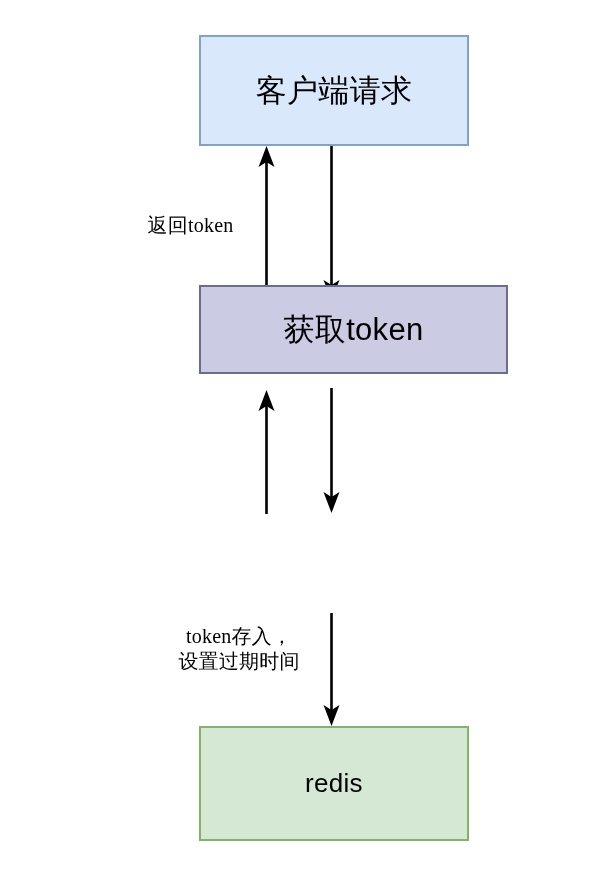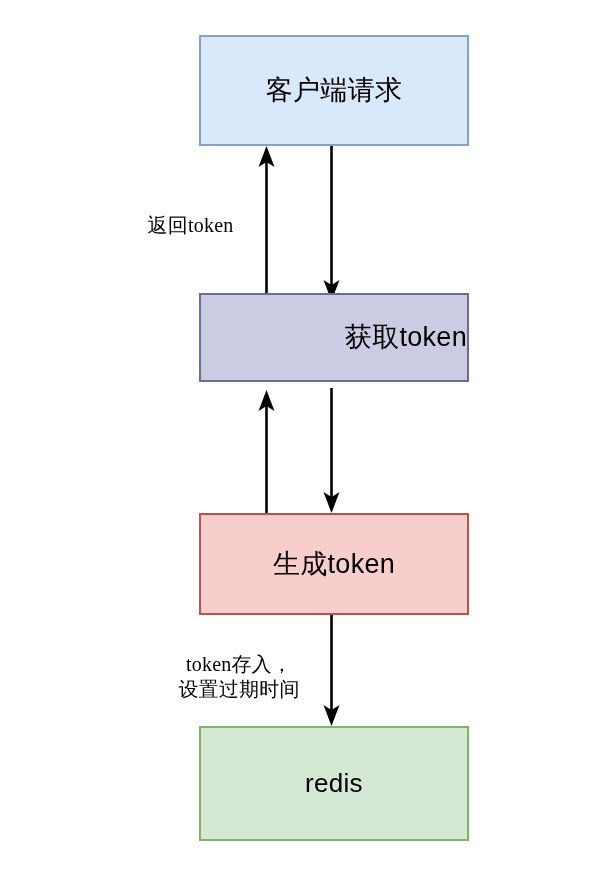--- a/index.html
+++ b/index.html
@@ -21,45 +21,44 @@
     position: absolute;
     box-sizing: border-box;
     border-width: 2px;
     border-style: solid;
     display: flex;
     align-items: center;
     justify-content: center;
     text-align: center;
   }
   .node-label {
-    font-size: 27px;
+    font-size: 31px;
     color: #000000;
     line-height: 1.2;
     letter-spacing: 0.3px;
   }
   .node-redis .node-label {
     font-size: 26px;
   }
   #node-client {
     left: 199px;
     top: 35px;
     width: 270px;
     height: 111px;
     background: #dae8fc;
     border-color: #728ba;
     border-color: #80a2cc;
   }
   #node-gettoken {
     left: 199px;
-    top: 293px;
-    width: 270px;
+    top: 285px;
+    width: 309px;
     height: 89px;
     background: #cbcbe3;
     border-color: #6b6b94;
-    justify-content: flex-end;
   }
   #node-gentoken {
     left: 199px;
     top: 513px;
     width: 270px;
     height: 102px;
     background: #f8cecc;
     border-color: #b85450;
   }
   #node-redis {
@@ -89,21 +88,21 @@
     font-family: Liberation Serif, serif;
   }
   #label-return {
     left: 118px;
     top: 213px;
     width: 145px;
     text-align: center;
   }
   #label-store {
     left: 148px;
-    top: 652px;
+    top: 624px;
     width: 182px;
     text-align: center;
   }
 </style>
 </head>
 <body>
 
 <div id="canvas">
 
   <div class="edge" id="edge-client-to-gettoken" style="left:321px; top:144px; width:22px; height:160px;">
@@ -147,21 +146,18 @@
 设置过期时间</span>
 
   <div class="node node-client" id="node-client" style="background: rgb(218, 232, 252); border-color: rgb(128, 162, 204);">
     <span class="node-label">客户端请求</span>
   </div>
 
   <div class="node node-gettoken" id="node-gettoken" style="background: rgb(203, 203, 227); border-color: rgb(107, 107, 148);">
     <span class="node-label">获取token</span>
   </div>
 
-  <div class="node node-gentoken" id="node-gentoken" style="background: rgb(248, 206, 204); border-color: rgb(184, 84, 80);">
-    <span class="node-label">生成token</span>
-  </div>
 
   <div class="node node-redis" id="node-redis" style="background: rgb(213, 232, 212); border-color: rgb(130, 179, 102);">
     <span class="node-label">redis</span>
   </div>
 
 </div>
 
 </body></html>

